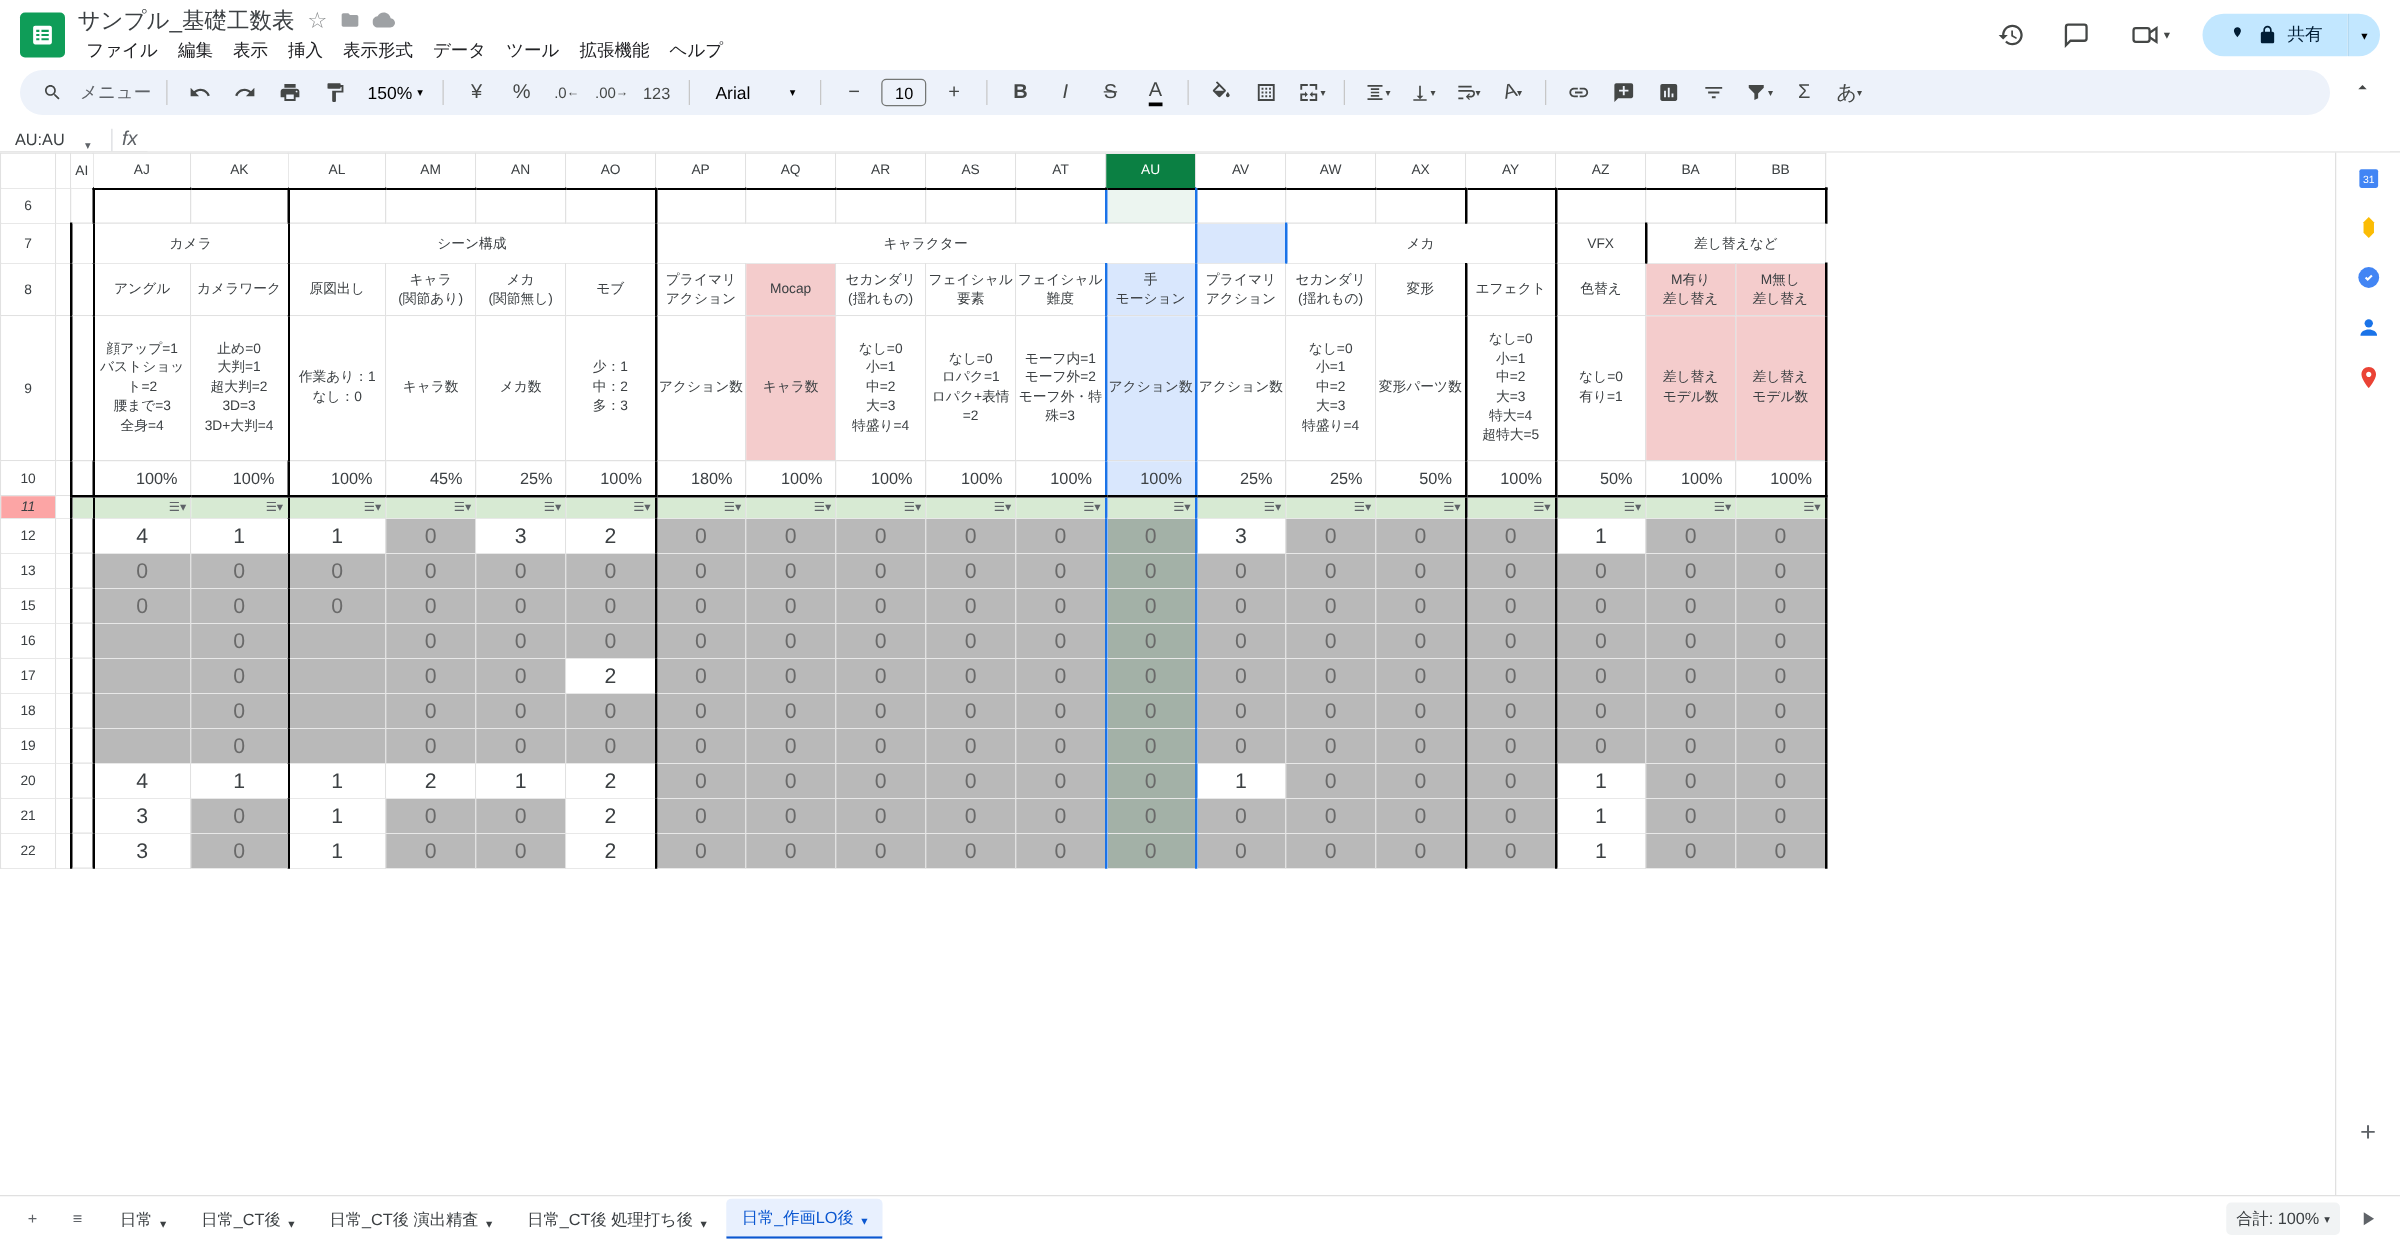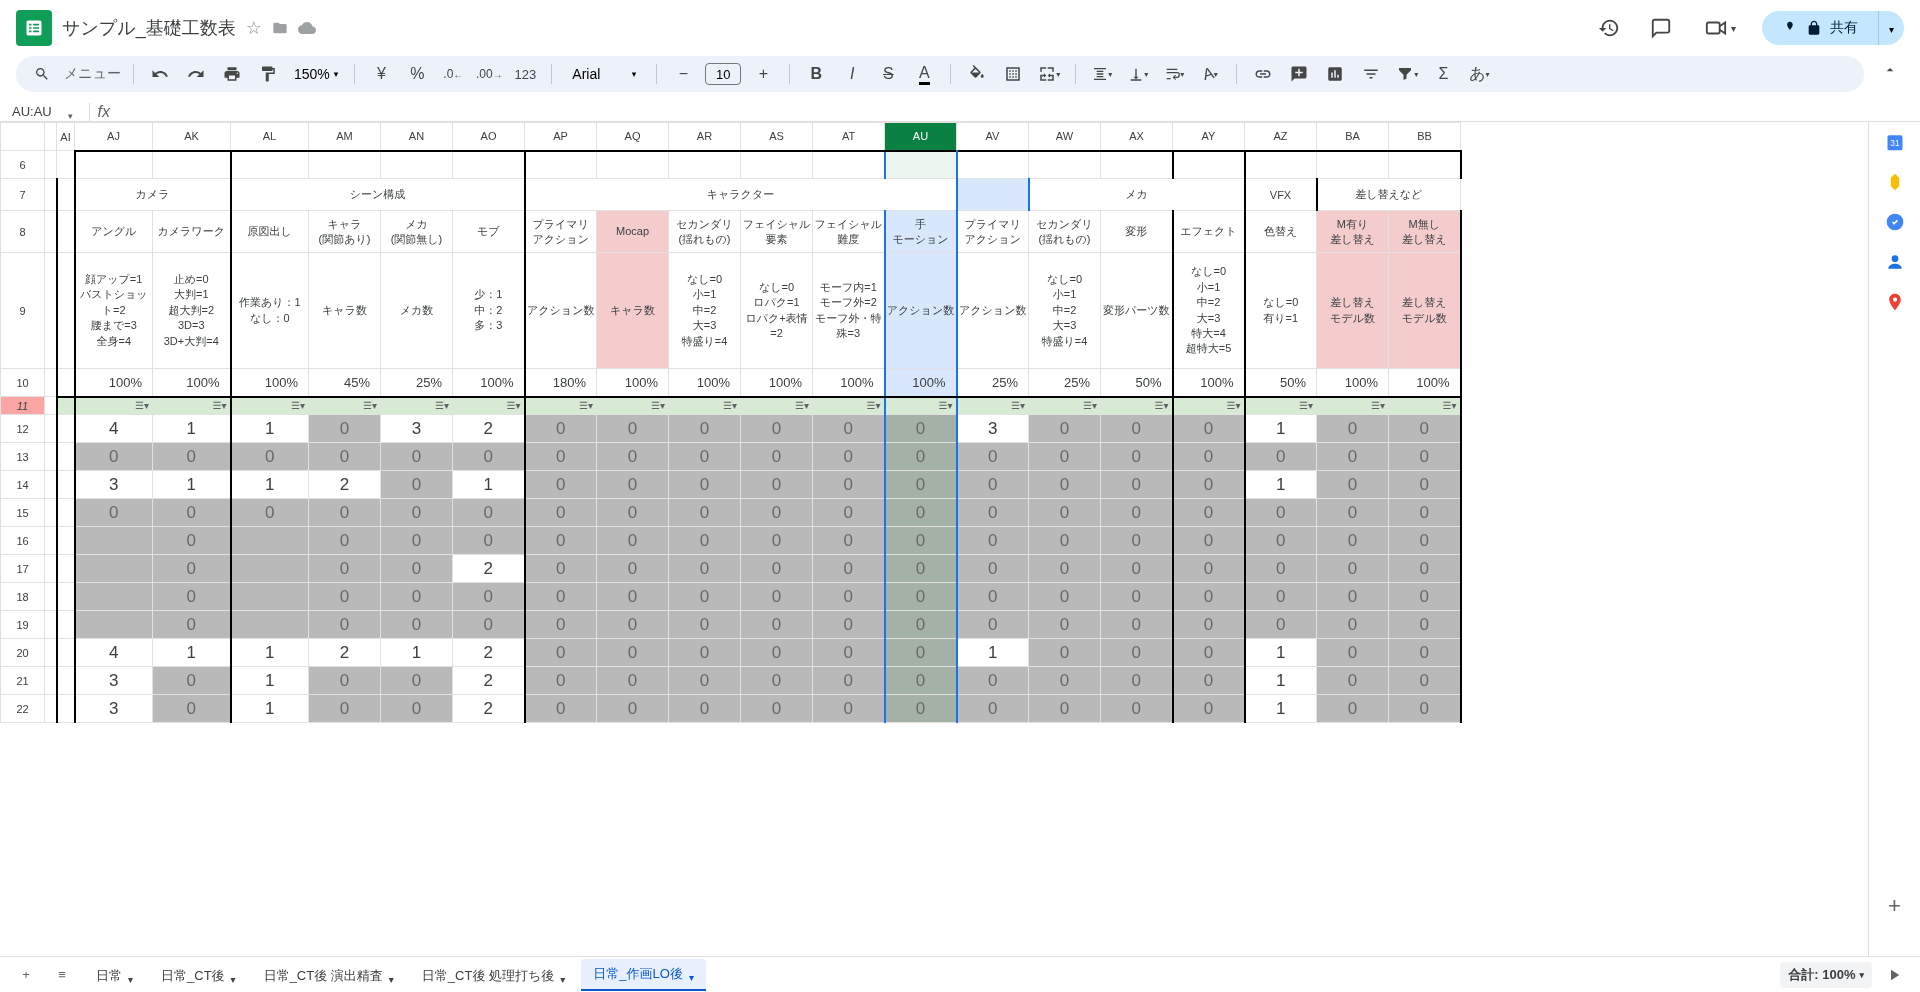--- a/index.html
+++ b/index.html
@@ -79,21 +79,21 @@
 .side-panel { width: 52px; border-left: 1px solid #e0e0e0; display: flex; flex-direction: column; align-items: center; padding-top: 10px; gap: 20px; }
 .side-icon { width: 20px; height: 20px; display: flex; align-items: center; justify-content: center; cursor: pointer; }
 
 
 .sheet-tabs { height: 36px; border-top: 1px solid #e0e0e0; display: flex; align-items: center; padding: 0 12px; gap: 8px; font-size: 13px; }
 .tab-btn { width: 28px; height: 28px; display: flex; align-items: center; justify-content: center; cursor: pointer; color: #5f6368; }
 .sheet-tab { padding: 6px 12px; display: flex; align-items: flex-end; gap: 6px; cursor: pointer; color: #3c4043; border-radius: 4px 4px 0 0; }
 .sheet-tab.active { color: #0b57d0; font-weight: 500; background: #e8f0fe; border-bottom: 2px solid #0b57d0; }
 .tab-dd { font-size: 10px; color: inherit; }
 .tabs-right { margin-left: auto; display: flex; align-items: center; gap: 8px; }
-.sum-box { font-size: 13px; color: #3c4043; padding: 4px 8px; background: #f1f3f4; border-radius: 4px; display: flex; align-items: center; gap: 4px; font-weight: bold; }
+.sum-box { font-size: 13px; color: #3c4043; padding: 4px 8px; background: #f1f3f4; border-radius: 4px; display: flex; align-items: center; gap: 4px; }
 
 svg { display: block; }
 </style>
 </head>
 <body>
 
 <div class="titlebar">
   <div class="logo">
     <svg width="20" height="20" viewBox="0 0 24 24">
         <path d="M19 3H5c-1.1 0-2 .9-2 2v14c0 1.1.9 2 2 2h14c1.1 0 2-.9 2-2V5c0-1.1-.9-2-2-2zM9 17H6v-2h3v2zm0-4H6v-2h3v2zm0-4H6V7h3v2zm9 8h-7v-2h7v2zm0-4h-7v-2h7v2zm0-4h-7V7h7v2z"></path>
@@ -106,20 +106,31 @@
       <span class="move">
           <svg width="16" height="16" viewBox="0 0 24 24" fill="#5f6368">
             <path d="M10 4H4c-1.1 0-2 .9-2 2v12c0 1.1.9 2 2 2h16c1.1 0 2-.9 2-2V8c0-1.1-.9-2-2-2h-8l-2-2z"></path>
           </svg>
         </span>
       <span class="cloud">
           <svg width="18" height="18" viewBox="0 0 24 24" fill="#5f6368">
             <path d="M19.35 10.04C18.67 6.59 15.64 4 12 4 9.11 4 6.6 5.64 5.35 8.04 2.34 8.36 0 10.91 0 14c0 3.31 2.69 6 6 6h13c2.76 0 5-2.24 5-5 0-2.64-2.05-4.78-4.65-4.96z"></path>
           </svg>
         </span>
+    </div>
+    <div class="menubar">
+      <span>ファイル</span>
+      <span>編集</span>
+      <span>表示</span>
+      <span>挿入</span>
+      <span>表示形式</span>
+      <span>データ</span>
+      <span>ツール</span>
+      <span>拡張機能</span>
+      <span>ヘルプ</span>
     </div>
   </div>
   <div class="title-right">
     <div class="icon-btn">
         <svg width="22" height="22" viewBox="0 0 24 24" fill="#444746">
           <path d="M13 3c-4.97 0-9 4.03-9 9H1l3.89 3.89.07.14L9 12H6c0-3.87 3.13-7 7-7s7 3.13 7 7-3.13 7-7 7c-1.93 0-3.68-.79-4.94-2.06l-1.42 1.42C8.27 19.99 10.51 21 13 21c4.97 0 9-4.03 9-9s-4.03-9-9-9zm-1 5v5l4.28 2.54.72-1.21-3.5-2.08V8H12z"></path>
         </svg>
       </div>
     <div class="icon-btn">
         <svg width="22" height="22" viewBox="0 0 24 24" fill="none" stroke="#444746" stroke-width="2">
@@ -561,44 +572,20 @@
             <td class="cell big grey thick-l sel-col-border-l sel-col-border-r selcol">0</td>
             <td class="cell big grey thick-l">0</td>
             <td class="cell big grey">0</td>
             <td class="cell big grey">0</td>
             <td class="cell big grey thick-l">0</td>
             <td class="cell big grey thick-l">0</td>
             <td class="cell big grey">0</td>
             <td class="cell big grey thick-r">0</td>
           </tr>
           <tr>
-            <th class="row-hdr">14</th>
-            <td class="group-stub"></td>
-            <td class="cell thick-l"></td>
-            <td class="cell big white thick-l">3</td>
-            <td class="cell big white">1</td>
-            <td class="cell big white thick-l">1</td>
-            <td class="cell big white">2</td>
-            <td class="cell big grey">0</td>
-            <td class="cell big white">1</td>
-            <td class="cell big grey thick-l">0</td>
-            <td class="cell big grey">0</td>
-            <td class="cell big grey">0</td>
-            <td class="cell big grey">0</td>
-            <td class="cell big grey">0</td>
-            <td class="cell big grey thick-l sel-col-border-l sel-col-border-r selcol">0</td>
-            <td class="cell big grey thick-l">0</td>
-            <td class="cell big grey">0</td>
-            <td class="cell big grey">0</td>
-            <td class="cell big grey thick-l">0</td>
-            <td class="cell big white thick-l">1</td>
-            <td class="cell big grey">0</td>
-            <td class="cell big grey thick-r">0</td>
-          </tr>
-          <tr>
             <th class="row-hdr">15</th>
             <td class="group-stub"></td>
             <td class="cell thick-l"></td>
             <td class="cell big grey thick-l">0</td>
             <td class="cell big grey">0</td>
             <td class="cell big grey thick-l">0</td>
             <td class="cell big grey">0</td>
             <td class="cell big grey">0</td>
             <td class="cell big grey">0</td>
             <td class="cell big grey thick-l">0</td>

